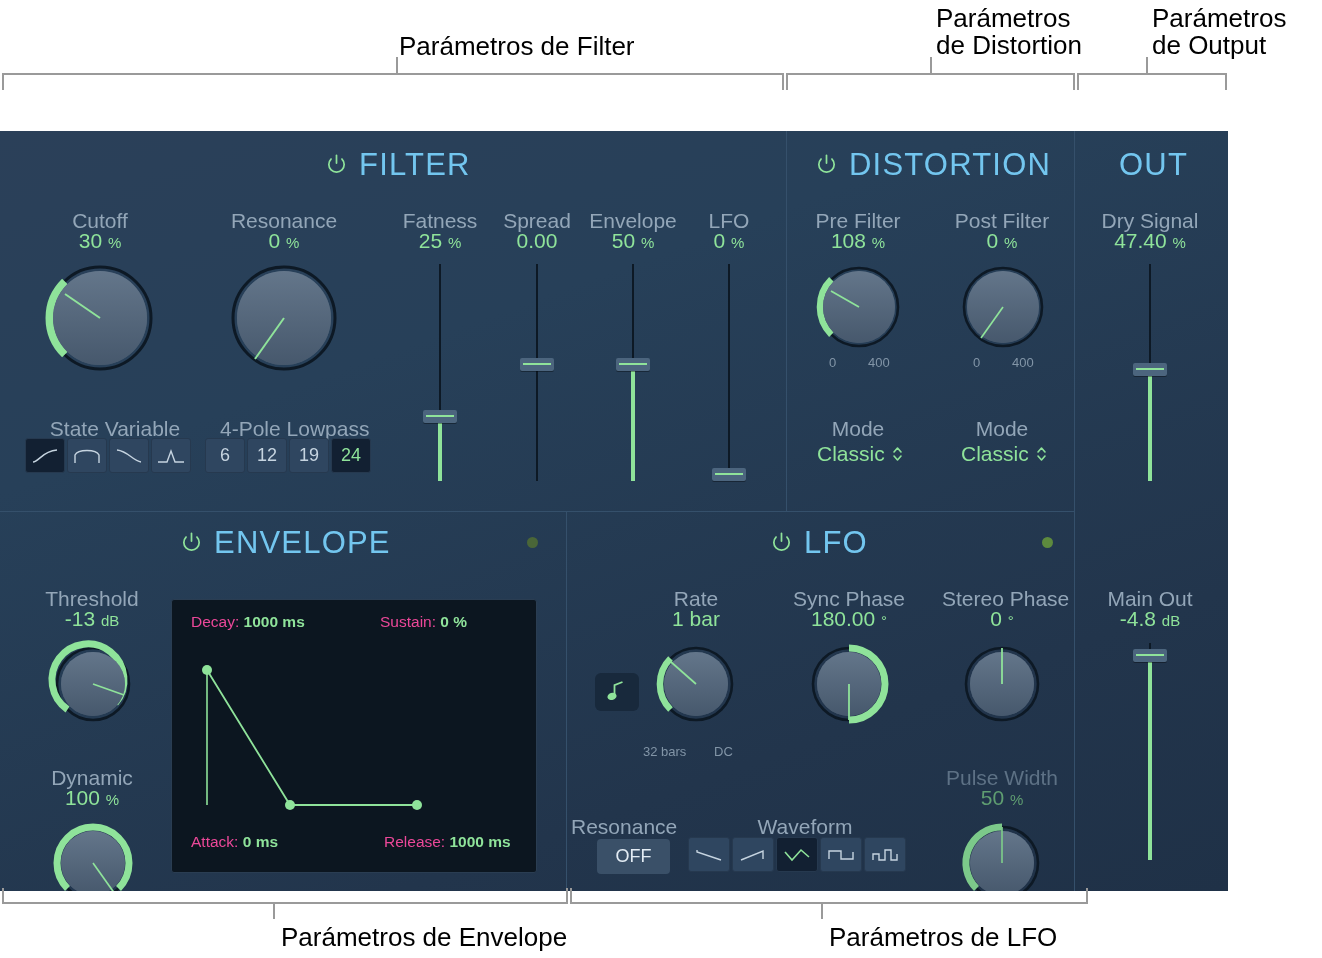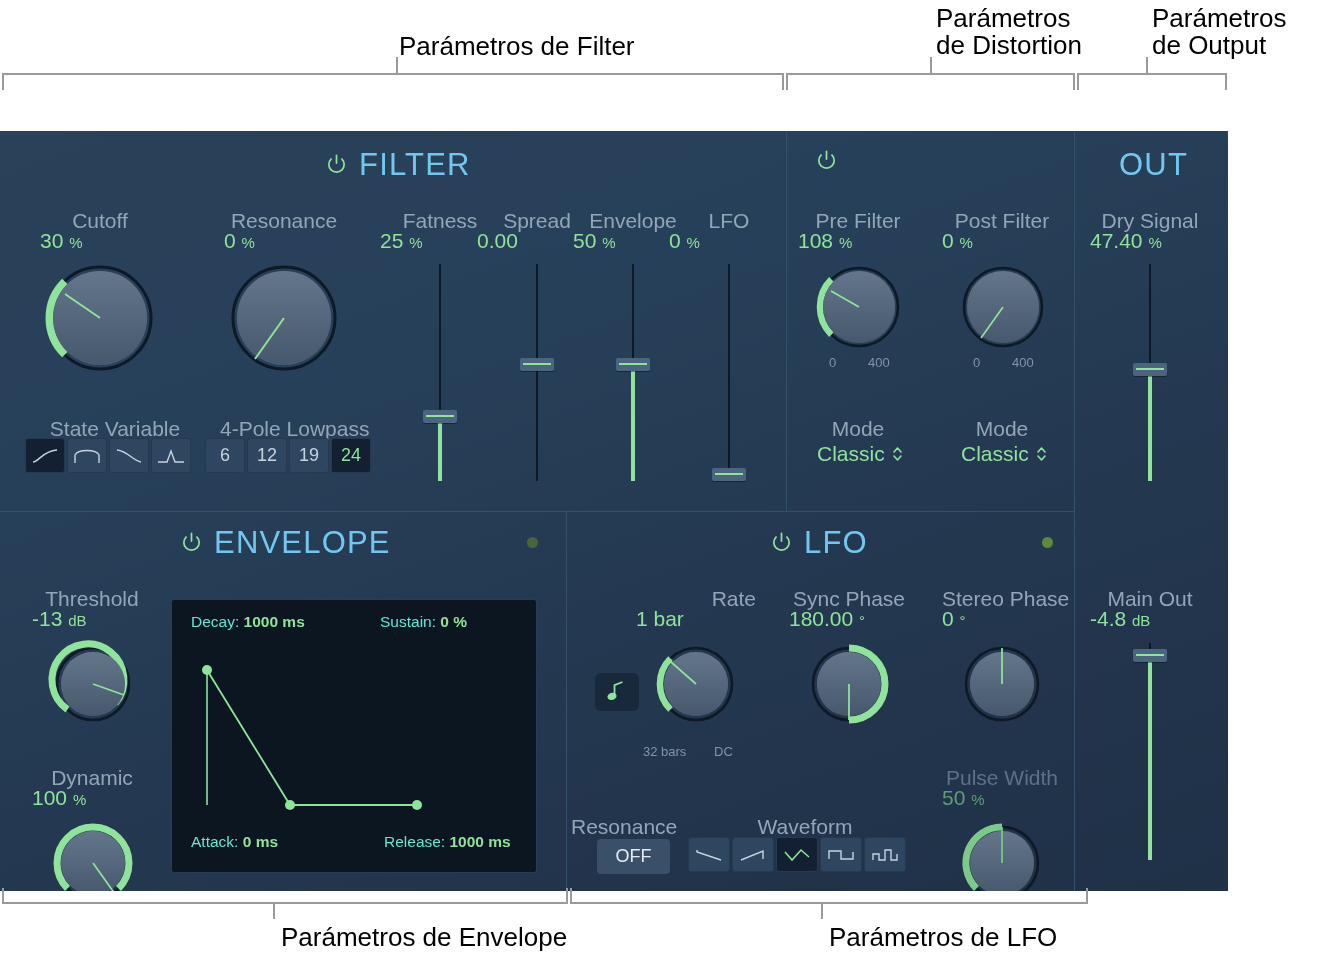--- a/index.html
+++ b/index.html
@@ -20,21 +20,21 @@
   .hdiv{position:absolute;height:1px;background:#35506b;}
 
   .sec-title{position:absolute;display:flex;align-items:center;gap:11px;}
   .sec-title .t{color:#73c6ef;font-size:31px;letter-spacing:1.2px;line-height:31px;}
   .pwr{width:23px;height:23px;display:block;}
 
   .led{position:absolute;width:11px;height:11px;border-radius:50%;}
 
   
   .pname{position:absolute;color:#93a6b8;font-size:21px;text-align:center;white-space:nowrap;}
-  .pval{position:absolute;color:#8fe39a;font-size:21px;text-align:left;white-space:nowrap;}
+  .pval{position:absolute;color:#8fe39a;font-size:21px;text-align:center;white-space:nowrap;}
   .pval .u{font-size:15px;}
   .dim .pname{color:#5d7185;}
   .dim .pval{color:#5f9d71;}
 
   
   .knob{position:absolute;}
   .knob svg{display:block;overflow:visible;}
 
   
   .sld{position:absolute;}
@@ -55,21 +55,21 @@
   .btn{position:absolute;height:35px;display:flex;align-items:center;justify-content:center;
        background:#3a5068;border-radius:4px;color:#e3ecf4;font-size:18px;padding:0 13px;}
   .notebtn{position:absolute;width:44px;height:38px;border-radius:6px;background:#18293c;
            display:flex;align-items:center;justify-content:center;}
 
   .popup{position:absolute;display:flex;align-items:center;gap:7px;color:#8fe39a;font-size:21px;white-space:nowrap;}
 
   
   #envdisp{position:absolute;background:#0c1620;border:1px solid #2a3d52;border-radius:3px;}
   .envtxt{position:absolute;font-size:15.5px;white-space:nowrap;}
-  .envtxt .k{color:#5eead4;}
+  .envtxt .k{color:#ec4899;}
   .envtxt .v{color:#8fe39a;font-weight:bold;}
 
   .scalelbl{position:absolute;color:#8295a7;font-size:13px;white-space:nowrap;}
 </style>
 </head>
 <body>
 
 <div class="anno-label" style="left:399px;top:33px;">Parámetros de Filter</div>
 <div class="anno-label" style="left:936px;top:5px;text-align:left;">Parámetros
 de Distortion</div>
@@ -205,20 +205,21 @@
     <div class="cap" style="top:204px;"></div>
   </div>
 
   <div class="sec-title" style="left:815px;top:18px;">
     <span>
       <svg class="pwr" viewBox="0 0 24 24" fill="none" stroke="#8fe39a" stroke-width="1.8" stroke-linecap="round">
         <path d="M6.3 6.3 A8 8 0 1 0 17.7 6.3"></path>
           <line x1="12" y1="2.5" x2="12" y2="10.5"></line>
       </svg>
     </span>
+    <span class="t">DISTORTION</span>
   </div>
 
   <div class="pname" style="left:798px;top:78px;width:120px;">Pre Filter</div>
   <div class="pval" style="left:798px;top:98px;width:120px;"><span>108</span> <span class="u">%</span></div>
   <div class="knob" style="left:817px;top:134px;">
     <svg width="84" height="84" viewBox="0 0 84 84">
       <circle cx="42" cy="42" r="39" fill="none" stroke="#0d1925" stroke-width="2.6"></circle>
       <path d="M 14.4 69.6 A 39 39 0 0 1 14.4 14.4" fill="none" stroke="#8fe39a" stroke-width="6.5"></path>
       <circle cx="42" cy="42" r="36" fill="#56697e"></circle>
       <circle cx="42" cy="42" r="36" fill="url(#kg3)"></circle>
@@ -368,21 +369,21 @@
   </div>
   <div class="led" style="left:1042px;top:406px;background:#5d8a3e;"></div>
 
   <div class="notebtn" style="left:595px;top:542px;">
     <svg width="20" height="24" viewBox="0 0 20 24">
       <path d="M15.5 2 L7.5 5.2 L7.5 16" fill="none" stroke="#8fe39a" stroke-width="1.8"></path>
       <ellipse cx="5" cy="16.4" rx="4.6" ry="3.6" transform="rotate(-18 5 16.4)" fill="#8fe39a"></ellipse>
     </svg>
   </div>
 
-  <div class="pname" style="left:636px;top:456px;width:120px;text-align:right;">Rate</div>
+  <div class="pname" style="left:636px;top:456px;width:120px;">Rate</div>
   <div class="pval" style="left:636px;top:476px;width:120px;">1 bar</div>
   <div class="knob" style="left:655px;top:512px;">
     <svg width="82" height="82" viewBox="0 0 82 82">
       <circle cx="41" cy="41" r="36" fill="none" stroke="#0d1925" stroke-width="2.6"></circle>
       <path d="M 15.5 66.5 A 36 36 0 0 1 15.5 15.5" fill="none" stroke="#8fe39a" stroke-width="6.5"></path>
       <circle cx="41" cy="41" r="32" fill="#56697e"></circle>
       <circle cx="41" cy="41" r="32" fill="url(#kg7)"></circle>
       <defs>
           <linearGradient id="kg7" x1="0" y1="0" x2="0" y2="1">
         <stop offset="0" stop-color="#6b7d91" stop-opacity=".65"></stop>

